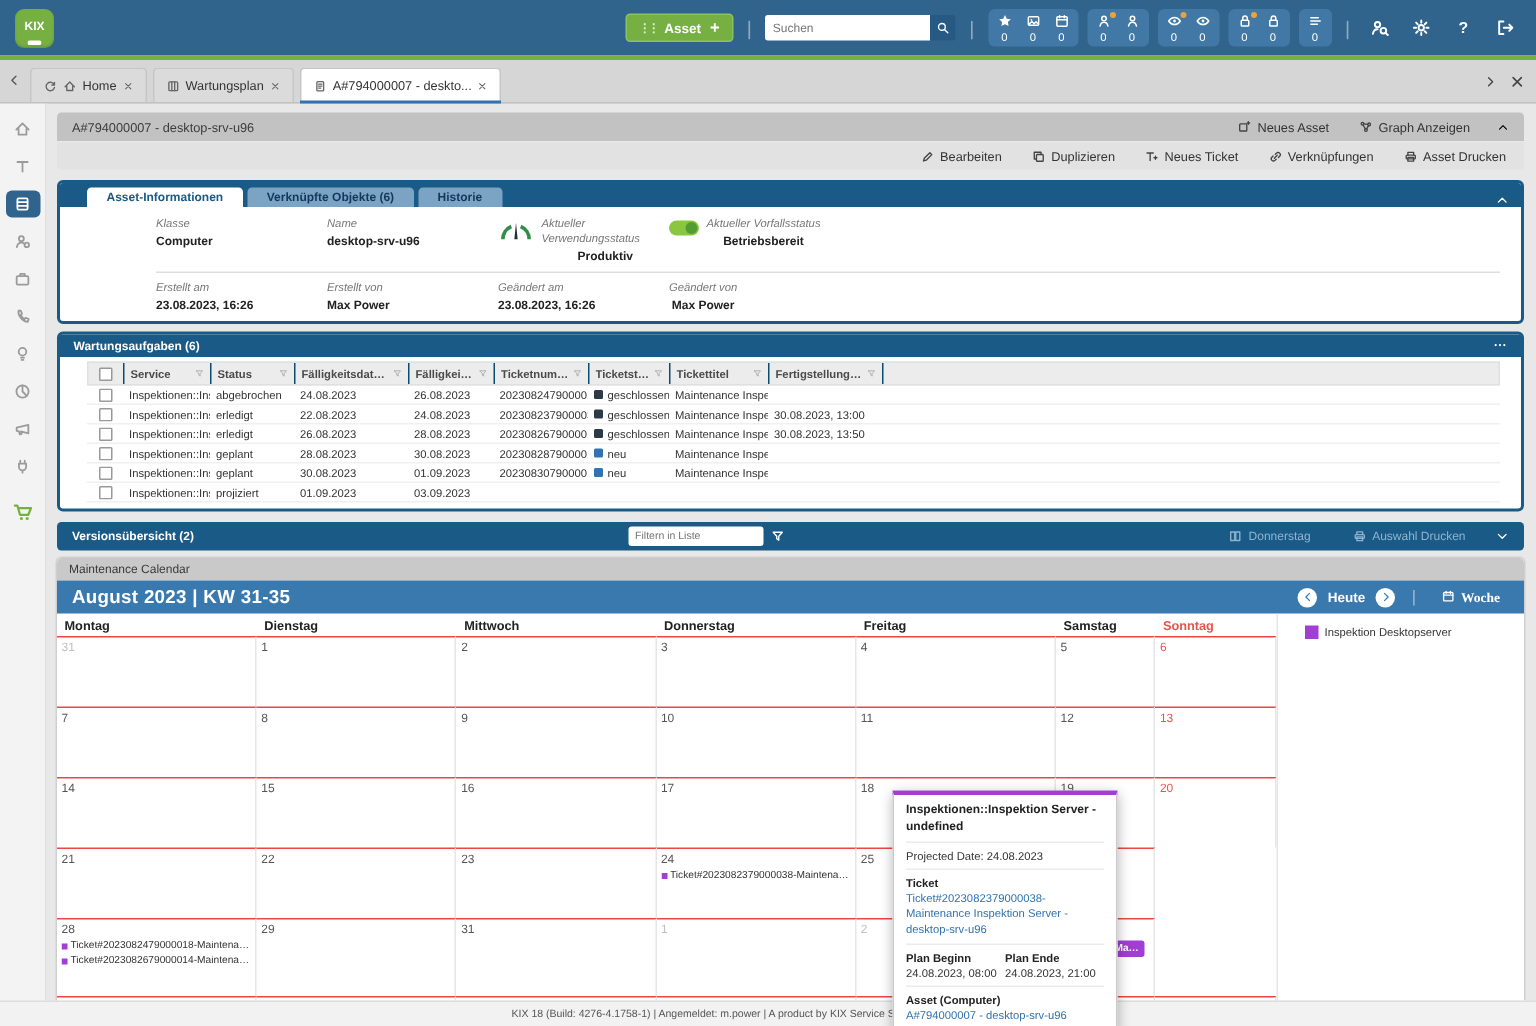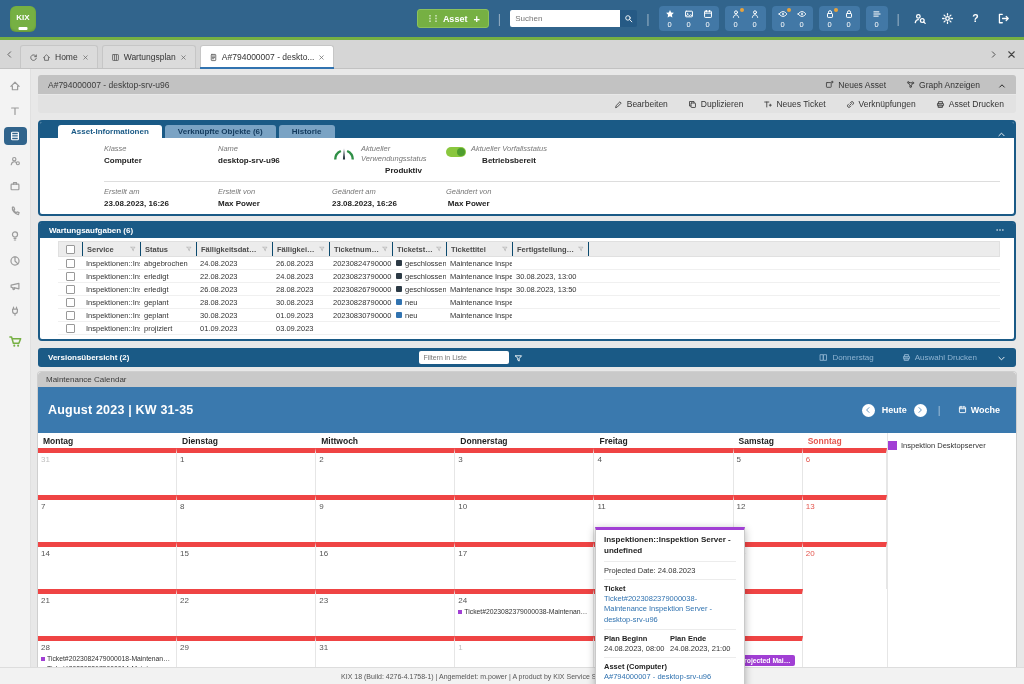--- a/index.html
+++ b/index.html
@@ -93,45 +93,45 @@
   .vb-title{font-size:8px;font-weight:bold;white-space:nowrap;}
   .vb-input{width:82px;height:13px;font-size:7px;border:none;border-radius:2px;padding:0 4px;font-family:inherit;outline:none;}
   .vb-funnel{color:#fff;margin-left:5px;}
   .vb-actions{display:flex;align-items:center;gap:16px;color:#8fb4d2;}
   .vb-action{display:flex;align-items:center;gap:4px;font-size:8px;color:#8fb4d2;background:none;border:none;font-family:inherit;white-space:nowrap;}
   .vb-chev{color:#fff;margin-left:14px;}
 
   
   .cal-widget{margin-top:5px;background:#fff;box-shadow:0 0 0 1px #cfcfcf;border-radius:3px 3px 0 0;flex:1;display:flex;flex-direction:column;overflow:hidden;min-height:0;}
   .cal-strip{background:#c9c9c9;height:15px;display:flex;align-items:center;padding:0 8px;font-size:8px;color:#3a3a3a;flex-shrink:0;border-radius:3px 3px 0 0;}
-  .cal-head{background:#3a79ae;height:22px;display:flex;align-items:center;padding:12px 10px;color:#fff;gap:7px;flex-shrink:0;}
+  .cal-head{background:#3a79ae;height:22px;display:flex;align-items:center;padding:0 10px;color:#fff;gap:7px;flex-shrink:0;}
   .cal-title{font-size:12.5px;font-weight:bold;letter-spacing:.2px;}
   .cal-nav{width:13px;height:13px;border-radius:50%;background:#fff;color:#3a79ae;border:none;display:flex;align-items:center;justify-content:center;padding:2.5px;}
   .cal-today{font-size:9px;font-weight:bold;}
   .cal-hsep{color:rgba(255,255,255,.5);font-size:11px;margin:0 4px;}
-  .cal-week-btn{display:flex;align-items:center;gap:4px;font-size:9px;font-weight:bold;color:#fff;background:none;border:none;font-family:Liberation Sans, sans-serif;}
+  .cal-week-btn{display:flex;align-items:center;gap:4px;font-size:9px;font-weight:bold;color:#fff;background:none;border:none;font-family:Liberation Serif, serif;}
   .cal-main{flex:1;display:flex;overflow:hidden;min-height:0;}
   .cal-grid-wrap{flex:1;display:flex;flex-direction:column;min-width:0;--ccols:1.65fr 1.65fr 1.65fr 1.65fr 1.65fr .82fr 1fr;}
   .cal-weekdays{display:grid;grid-template-columns:var(--ccols);font-size:8.5px;font-weight:bold;color:#222;padding:3px 0 2px;flex-shrink:0;}
   .cal-weekdays span{padding-left:5px;}
   .cal-weekdays .sun{color:#e4574f;}
   .cal-weeks{flex:1;display:flex;flex-direction:column;overflow:hidden;}
   .cweek{display:grid;grid-template-columns:var(--ccols);height:47px;flex-shrink:0;}
   .cweek:nth-child(5){height:52px;}
   .cweek:last-child{flex:1;min-height:14px;}
-  .cday{border-top:5px solid #ef4444;border-right:1px solid #e6e6e6;padding:2px 3px;font-size:8px;color:#555;overflow:hidden;}
+  .cday{border-top:1px solid #ef4444;border-right:1px solid #e6e6e6;padding:2px 3px;font-size:8px;color:#555;overflow:hidden;}
   .cday.sun .dnum{color:#e4574f;}
   .cday.muted .dnum{color:#c0c0c0;}
   .cday.muted.sun .dnum{color:#f2a09a;}
   .today-badge{display:inline-flex;width:13px;height:13px;border-radius:50%;background:#2f6fd8;color:#fff;align-items:center;justify-content:center;font-size:7.5px;margin:-1px 0 0 -2px;}
   .ev{display:flex;align-items:center;gap:2px;font-size:6.8px;color:#333;margin-top:3px;white-space:nowrap;overflow:hidden;}
   .ev-dot{width:4px;height:4px;background:#a13fd4;flex-shrink:0;}
   .ev span{overflow:hidden;text-overflow:ellipsis;}
   .ev-block{display:inline-block;background:#a13fd4;color:#fff;font-size:6.8px;font-weight:bold;padding:2px 3px;border-radius:2px;margin-top:3px;white-space:nowrap;overflow:hidden;text-overflow:ellipsis;max-width:94%;box-sizing:border-box;}
-  .cal-legend{width:128px;padding:8px 0;border-left:1px solid #e6e6e6;flex-shrink:0;}
+  .cal-legend{width:128px;padding:8px 18px;border-left:1px solid #e6e6e6;flex-shrink:0;}
   .lg-item{display:flex;align-items:flex-start;gap:4px;font-size:7.5px;color:#333;}
   .lg-item i{width:9px;height:9px;flex-shrink:0;margin-top:0;}
 
   
   .cal-tooltip{position:absolute;left:595px;top:527px;width:150px;background:#fff;border:1px solid #c9c9c9;border-top:3px solid #a13fd4;box-shadow:0 2px 8px rgba(0,0,0,.3);padding:5px 8px 6px;z-index:50;font-size:7.5px;color:#333;box-sizing:border-box;}
   .tt-title{font-size:8px;font-weight:bold;color:#222;padding-bottom:4px;border-bottom:1px solid #ececec;margin-bottom:4px;line-height:1.35;}
   .tt-sec{padding-bottom:4px;border-bottom:1px solid #ececec;margin-bottom:4px;}
   .tt-sec.last{border-bottom:none;margin-bottom:0;padding-bottom:0;}
   .tt-label{font-weight:bold;color:#222;margin-bottom:1px;}
   .tt-link{color:#3173b0;line-height:1.4;display:block;text-decoration:none;}

